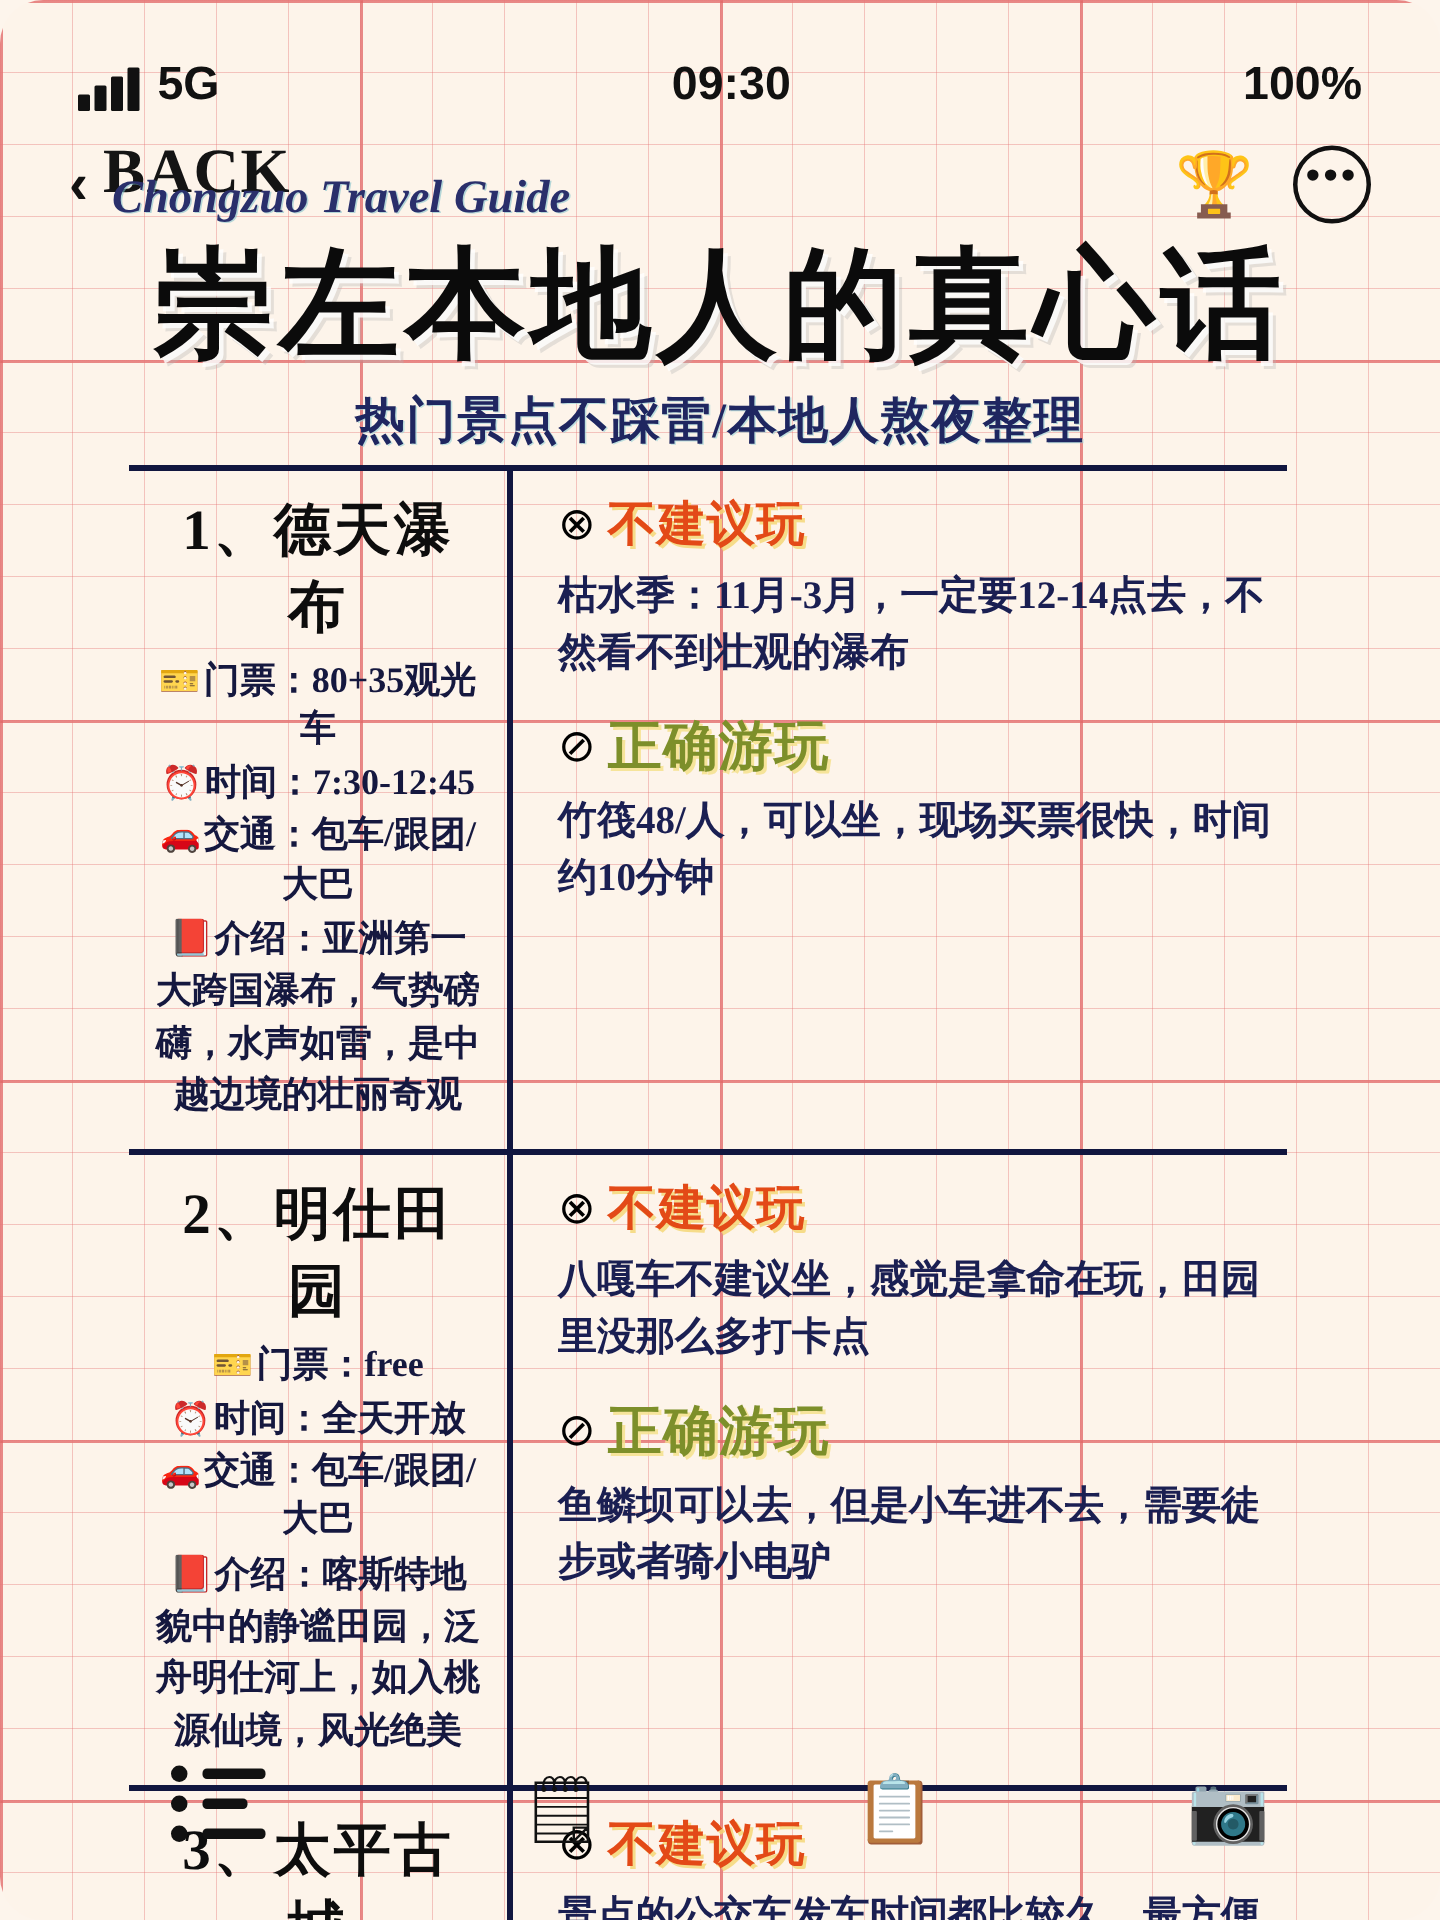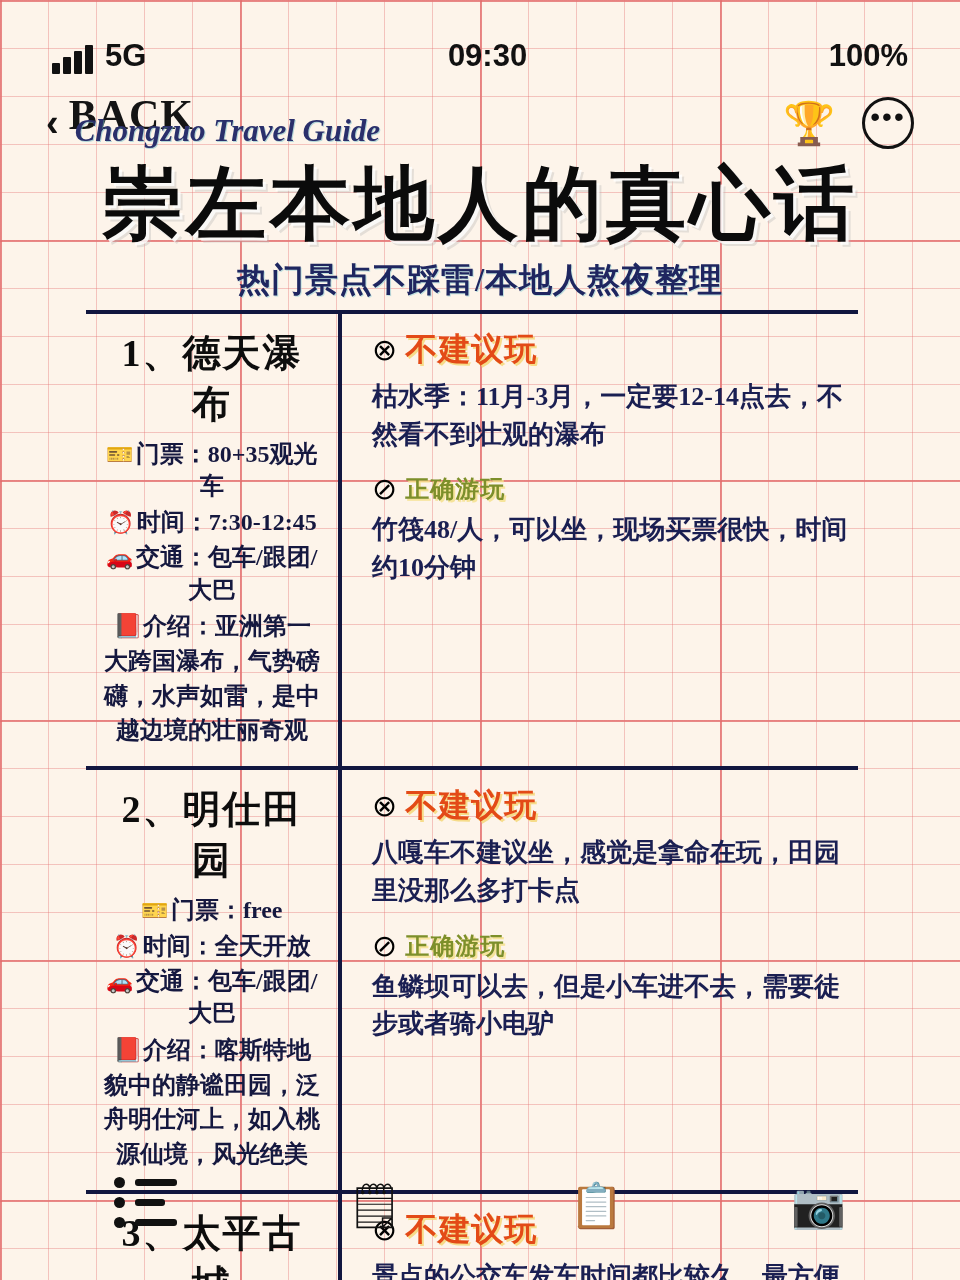--- a/index.html
+++ b/index.html
@@ -20,20 +20,21 @@
     width: 960px;
     height: 1280px;
     background-color: #fdf4ea;
     background-image:
       repeating-linear-gradient(to right, rgba(230,120,120,0.40) 0 1px, transparent 1px 48px),
       repeating-linear-gradient(to bottom, rgba(230,120,120,0.40) 0 1px, transparent 1px 48px),
       repeating-linear-gradient(to right, rgba(225,100,100,0.75) 0 2px, transparent 2px 240px),
       repeating-linear-gradient(to bottom, rgba(225,100,100,0.75) 0 2px, transparent 2px 240px);
     box-sizing: border-box;
     overflow: hidden;
+    border-radius: 29px;
   }
 
   
   .statusbar {
     position: absolute;
     top: 34px; left: 0; right: 0;
     height: 44px;
     display: flex;
     align-items: center;
     padding: 0 52px;
@@ -201,21 +202,21 @@
     font-family: "Liberation Serif", serif;
     font-weight: bold;
     font-size: 32px;
     color: #e34a17;
     text-shadow: 2px 2px 0 rgba(245,215,120,0.85);
     letter-spacing: 1px;
   }
   .tag-good {
     font-family: "Liberation Serif", serif;
     font-weight: bold;
-    font-size: 24px;
+    font-size: 36px;
     color: #7d8f2a;
     text-shadow: 2px 2px 0 rgba(245,225,140,0.85);
     letter-spacing: 1px;
   }
   .tip-text {
     font-family: "Liberation Serif", serif;
     font-weight: bold;
     font-size: 26px;
     line-height: 1.45;
     color: #1a1f52;

